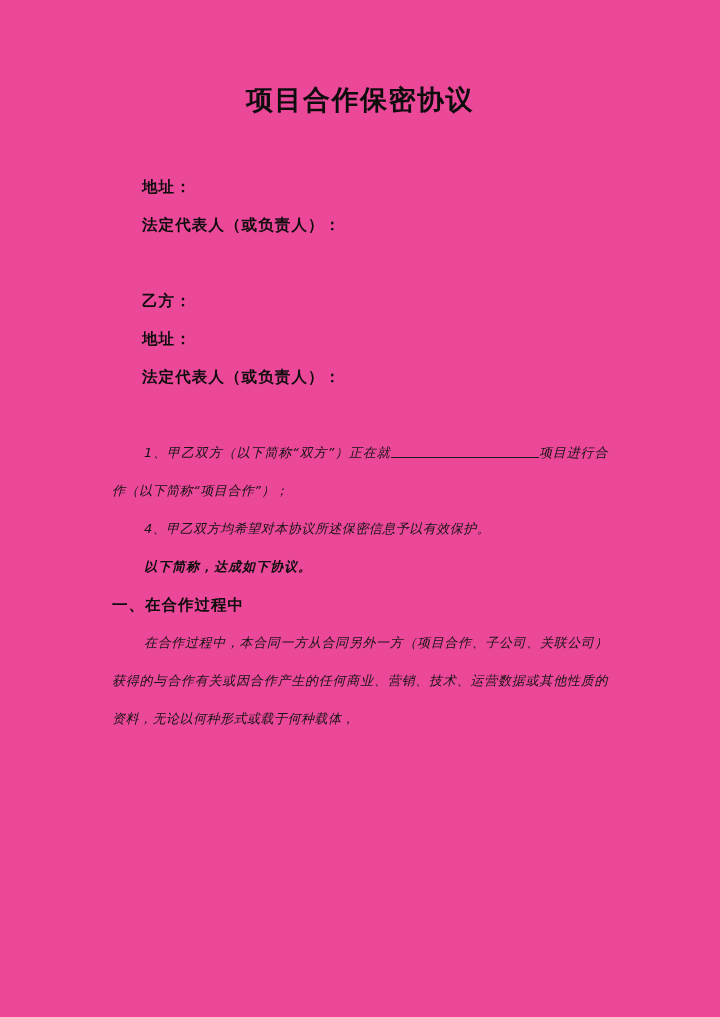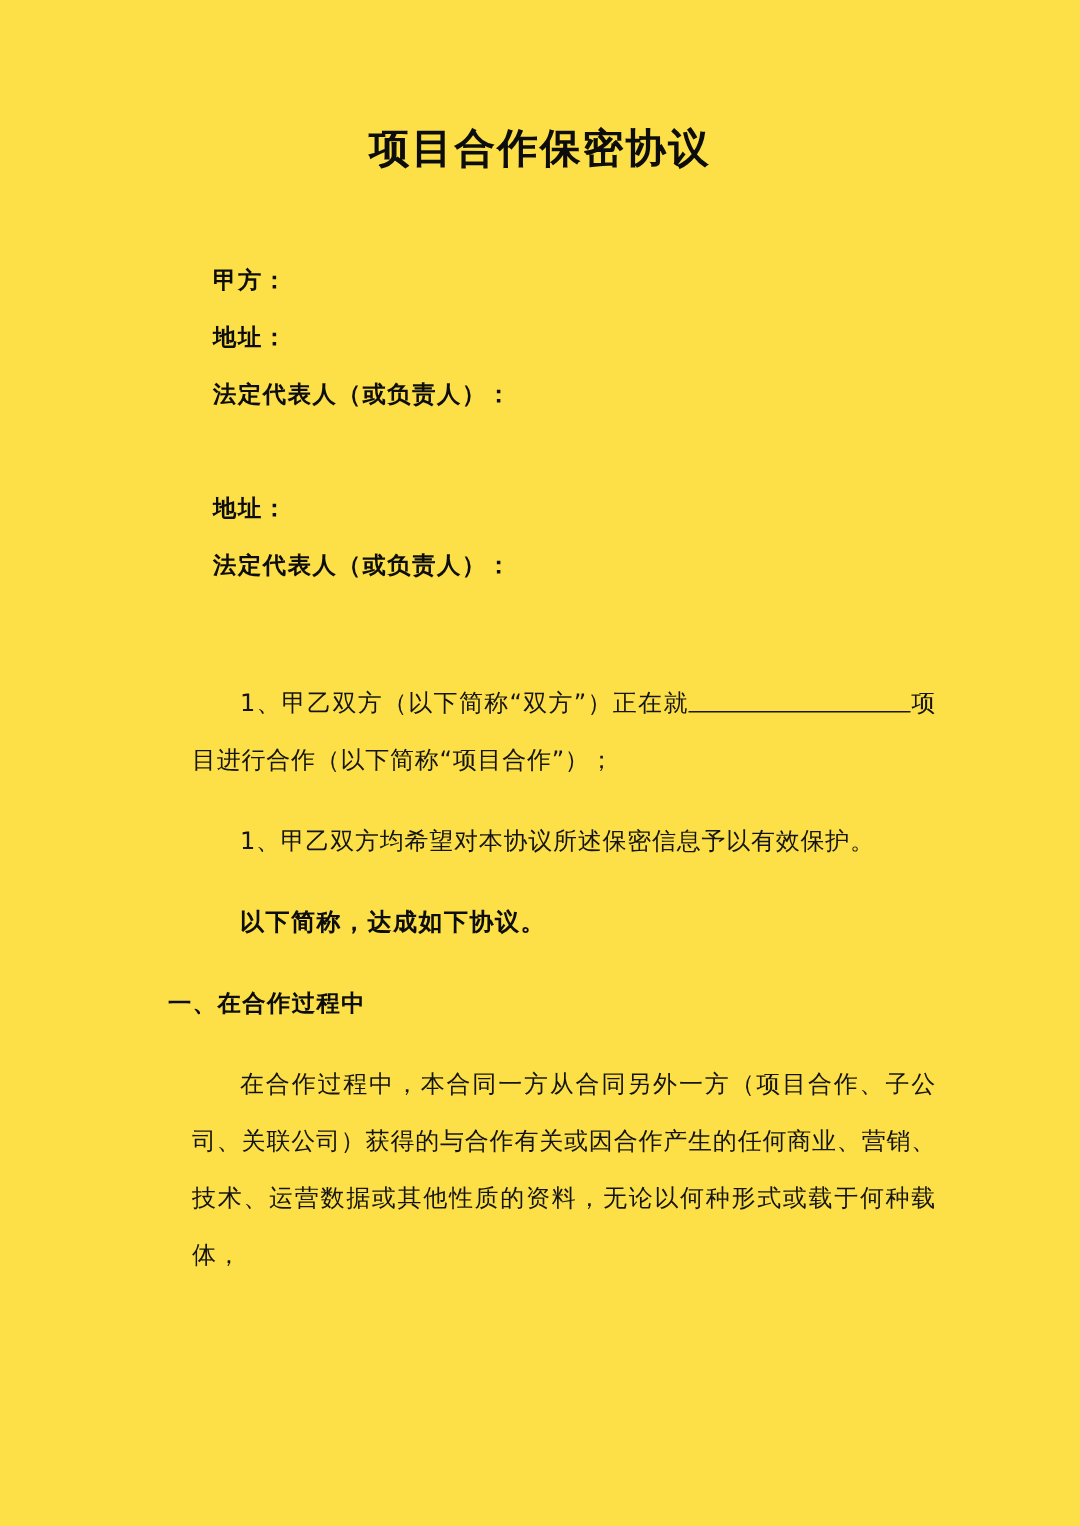--- a/index.html
+++ b/index.html
@@ -13,21 +13,21 @@
     overflow: hidden;
     font-family: "DejaVu Sans", "Liberation Sans", sans-serif;
     color: #111111;
     -webkit-font-smoothing: antialiased;
   }
 
   .page {
     position: relative;
     width: 720px;
     height: 1017px;
-    background: #fde047;
+    background: #ec4899;
     box-sizing: border-box;
     overflow: hidden;
   }
 
   
   .doc-title {
     position: absolute;
     top: 82px;
     left: 0;
     width: 720px;
@@ -68,29 +68,30 @@
   .indent-2 {
     padding-left: 30px;
   }
 
   .blank-line {
     height: 38px;
   }
 
   
   .para {
-    font-size: 16px;
+    font-size: 13px;
     line-height: 38px;
     letter-spacing: 0.5px;
     color: #141414;
     text-align: justify;
     text-justify: inter-character;
     text-indent: 32px;
-    margin: 16px;
+    margin: 0;
     width: 496px;
+    font-style: italic;
   }
 
   .para-bold {
     font-weight: bold;
     color: #0d0d0d;
     letter-spacing: 1px;
   }
 
   
   .section-heading {
@@ -116,40 +117,40 @@
 </head>
 <body>
 
 <div class="page">
 
   <div class="doc-title">项目合作保密协议</div>
 
   <div class="body-area">
 
     <div>
-      <div class="line bold-line indent-2">甲方：</div>
       <div class="line bold-line indent-2">地址：</div>
       <div class="line bold-line indent-2">法定代表人（或负责人）：</div>
     </div>
 
     <div class="blank-line"></div>
 
     <div>
+      <div class="line bold-line indent-2">乙方：</div>
       <div class="line bold-line indent-2">地址：</div>
       <div class="line bold-line indent-2">法定代表人（或负责人）：</div>
     </div>
 
     <div class="blank-line"></div>
 
     <div>
 
       <p class="para"><span>1、甲乙双方（以下简称“双方”）正在就</span><span class="fill-blank"></span><span>项目进行合作（以下简称“项目合作”）；</span></p>
 
 
-      <p class="para">1、甲乙双方均希望对本协议所述保密信息予以有效保护。</p>
+      <p class="para">4、甲乙双方均希望对本协议所述保密信息予以有效保护。</p>
 
       <p class="para para-bold">以下简称，达成如下协议。</p>
     </div>
 
     <div>
       <div class="section-heading">一、在合作过程中</div>
 
       <p class="para">在合作过程中，本合同一方从合同另外一方（项目合作、子公司、关联公司）获得的与合作有关或因合作产生的任何商业、营销、技术、运营数据或其他性质的资料，无论以何种形式或载于何种载体，</p>
     </div>
 

